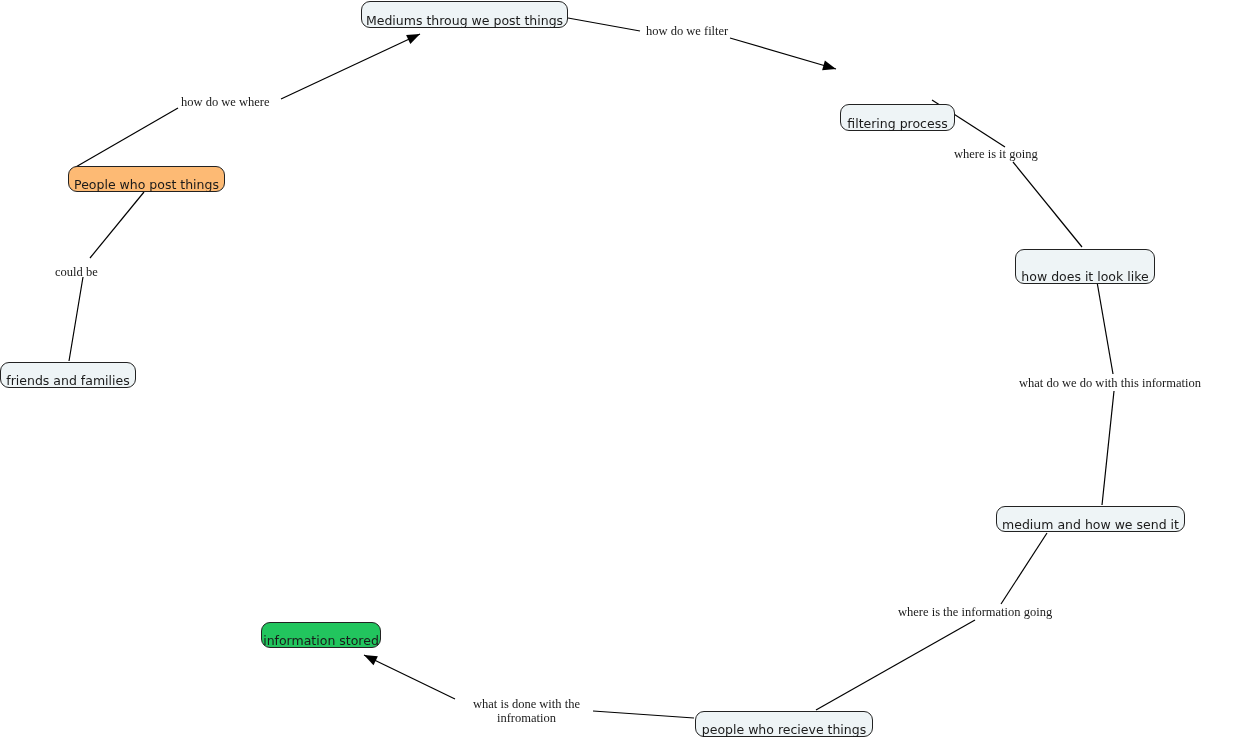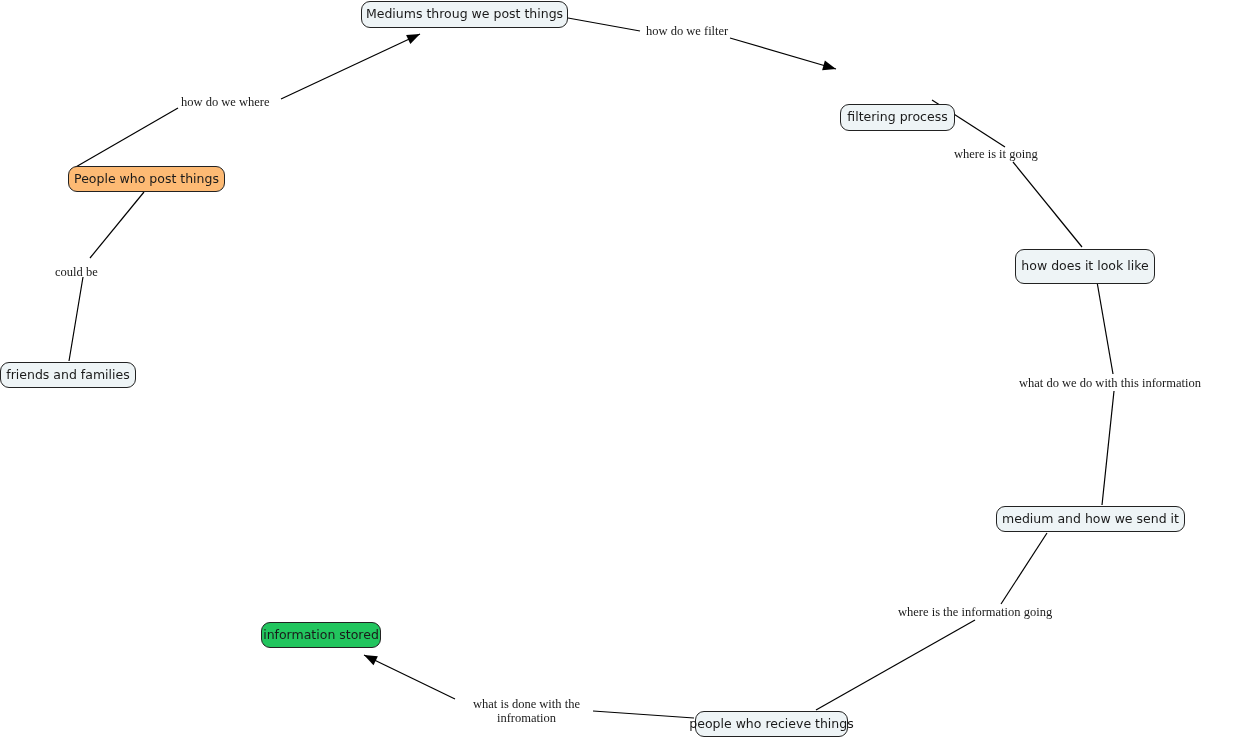--- a/index.html
+++ b/index.html
@@ -30,21 +30,21 @@
     box-sizing: border-box;
     background: #eef4f6;
     border: 1px solid #222222;
     border-radius: 9px;
     color: #1a1a1a;
     font-family: "DejaVu Sans", sans-serif;
     font-size: 12.5px;
     line-height: 1;
     white-space: nowrap;
     display: flex;
-    align-items: center;
+    align-items: flex-end;
     justify-content: center;
     padding: 0 9px;
     z-index: 3;
   }
   .edge-label {
     position: absolute;
     color: #1a1a1a;
     font-family: Liberation Serif, serif;
     font-size: 12.5px;
     line-height: 14px;
@@ -102,21 +102,21 @@
       </div>
       <div class="node" style="left: 840px; top: 72px; width: 115px; height: 27px; background: rgb(238, 244, 246); border-color: rgb(34, 34, 34); color: rgb(26, 26, 26); margin-top: 32px;">
         <span>filtering process</span>
       </div>
       <div class="node" style="left: 1015px; top: 249px; width: 140px; height: 35px; background: rgb(238, 244, 246); border-color: rgb(34, 34, 34); color: rgb(26, 26, 26);">
         <span>how does it look like</span>
       </div>
       <div class="node" style="left: 996px; top: 506px; width: 189px; height: 26px; background: rgb(238, 244, 246); border-color: rgb(34, 34, 34); color: rgb(26, 26, 26);">
         <span>medium and how we send it</span>
       </div>
-      <div class="node" style="left: 695px; top: 711px; width: 153px; height: 26px; background: rgb(238, 244, 246); border-color: rgb(34, 34, 34); color: rgb(26, 26, 26);">
+      <div class="node" style="left: 695px; top: 711px; width: 178px; height: 26px; background: rgb(238, 244, 246); border-color: rgb(34, 34, 34); color: rgb(26, 26, 26);">
         <span>people who recieve things</span>
       </div>
       <div class="node" style="left: 261px; top: 622px; width: 120px; height: 26px; background: #22c55e; border-color: rgb(34, 34, 34); color: rgb(26, 26, 26);">
         <span>information stored</span>
       </div>
       <div class="node" style="left: 68px; top: 166px; width: 157px; height: 26px; background: #fdba74; border-color: rgb(34, 34, 34); color: rgb(26, 26, 26);">
         <span>People who post things</span>
       </div>
       <div class="node" style="left: 0px; top: 362px; width: 136px; height: 26px; background: rgb(238, 244, 246); border-color: rgb(34, 34, 34); color: rgb(26, 26, 26);">
         <span>friends and families</span>

